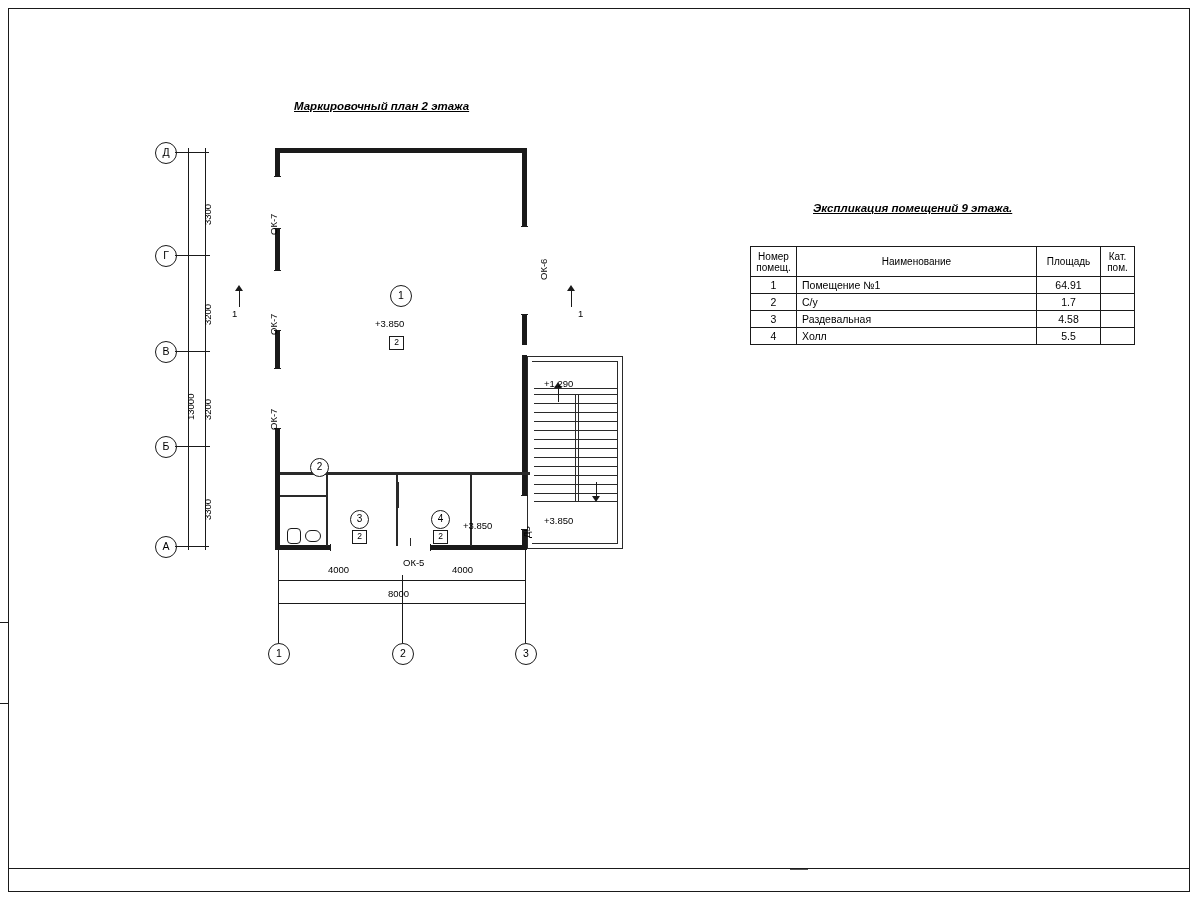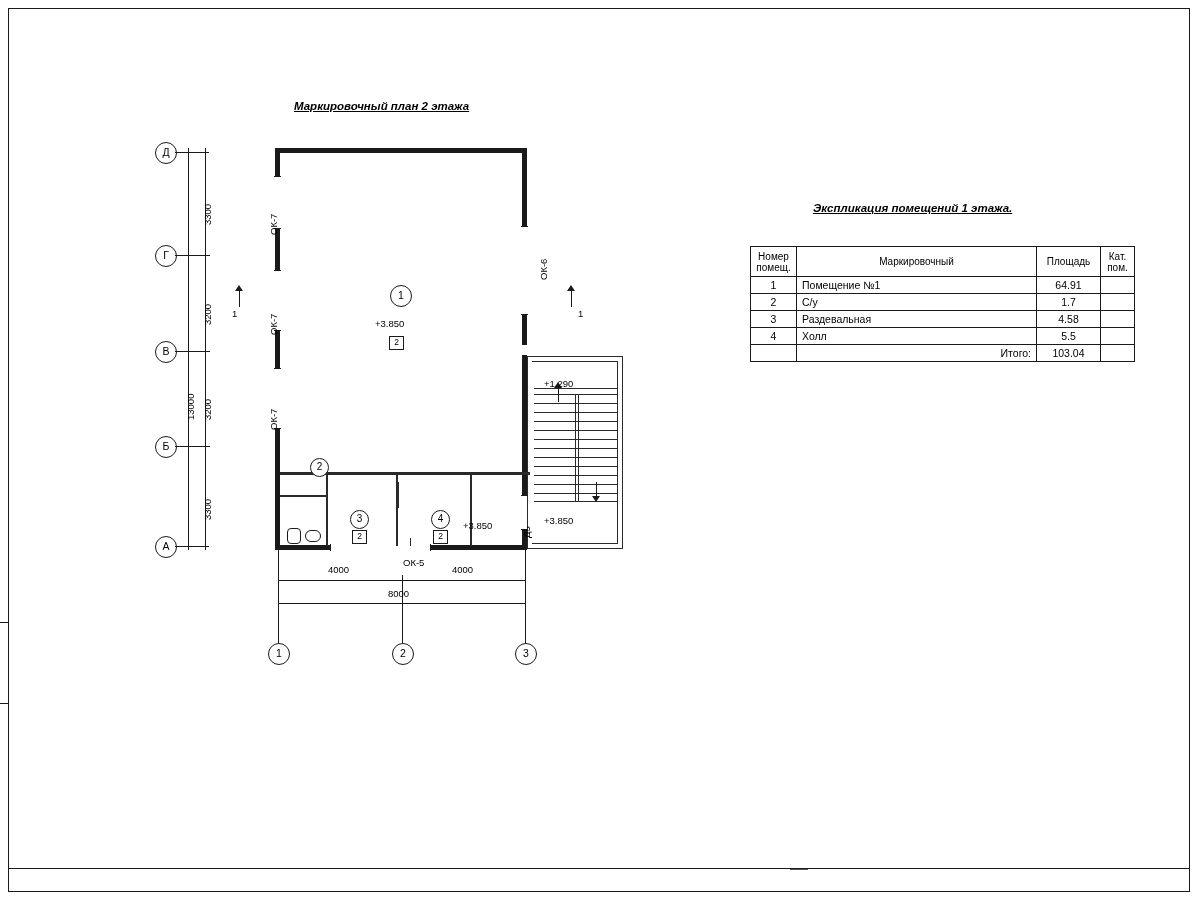--- a/index.html
+++ b/index.html
@@ -165,30 +165,30 @@
 <body>
 
 <div class="sheet">
 
   <div class="frame-outer"></div>
   <div class="frame-left-stub"></div>
   <div class="frame-bottom-line"></div>
   <div class="frame-bottom-tick"></div>
 
   <div class="plan-title">Маркировочный план 2 этажа</div>
-  <div class="expl-title">Экспликация помещений 1 этажа.</div>
+  <div class="expl-title">Экспликация помещений 9 этажа.</div>
 
   <table class="expl-table">
     <thead>
       <tr>
         <td class="col-num">
           <span>Номер</span><br>
           <span>помещ.</span>
         </td>
-        <td class="col-name" style="text-align:center">Маркировочный</td>
+        <td class="col-name" style="text-align:center">Наименование</td>
         <td class="col-area">Площадь</td>
         <td class="col-cat">
           <span>Кат.</span><br>
           <span>пом.</span>
         </td>
       </tr>
     </thead>
     <tbody>
       <tr>
         <td class="col-num">1</td>
@@ -205,26 +205,20 @@
       <tr>
         <td class="col-num">3</td>
         <td class="col-name">Раздевальная</td>
         <td class="col-area">4.58</td>
         <td class="col-cat"></td>
       </tr>
       <tr>
         <td class="col-num">4</td>
         <td class="col-name">Холл</td>
         <td class="col-area">5.5</td>
-        <td class="col-cat"></td>
-      </tr>
-      <tr>
-        <td class="col-num"></td>
-        <td class="col-name total-label">Итого:</td>
-        <td class="col-area">103.04</td>
         <td class="col-cat"></td>
       </tr>
     </tbody>
   </table>
 
   <div class="plan">
 
     <div class="circle" style="left:15px; top:12px;">Д</div>
     <div class="circle" style="left:15px; top:115px;">Г</div>
     <div class="circle" style="left:15px; top:211px;">В</div>

